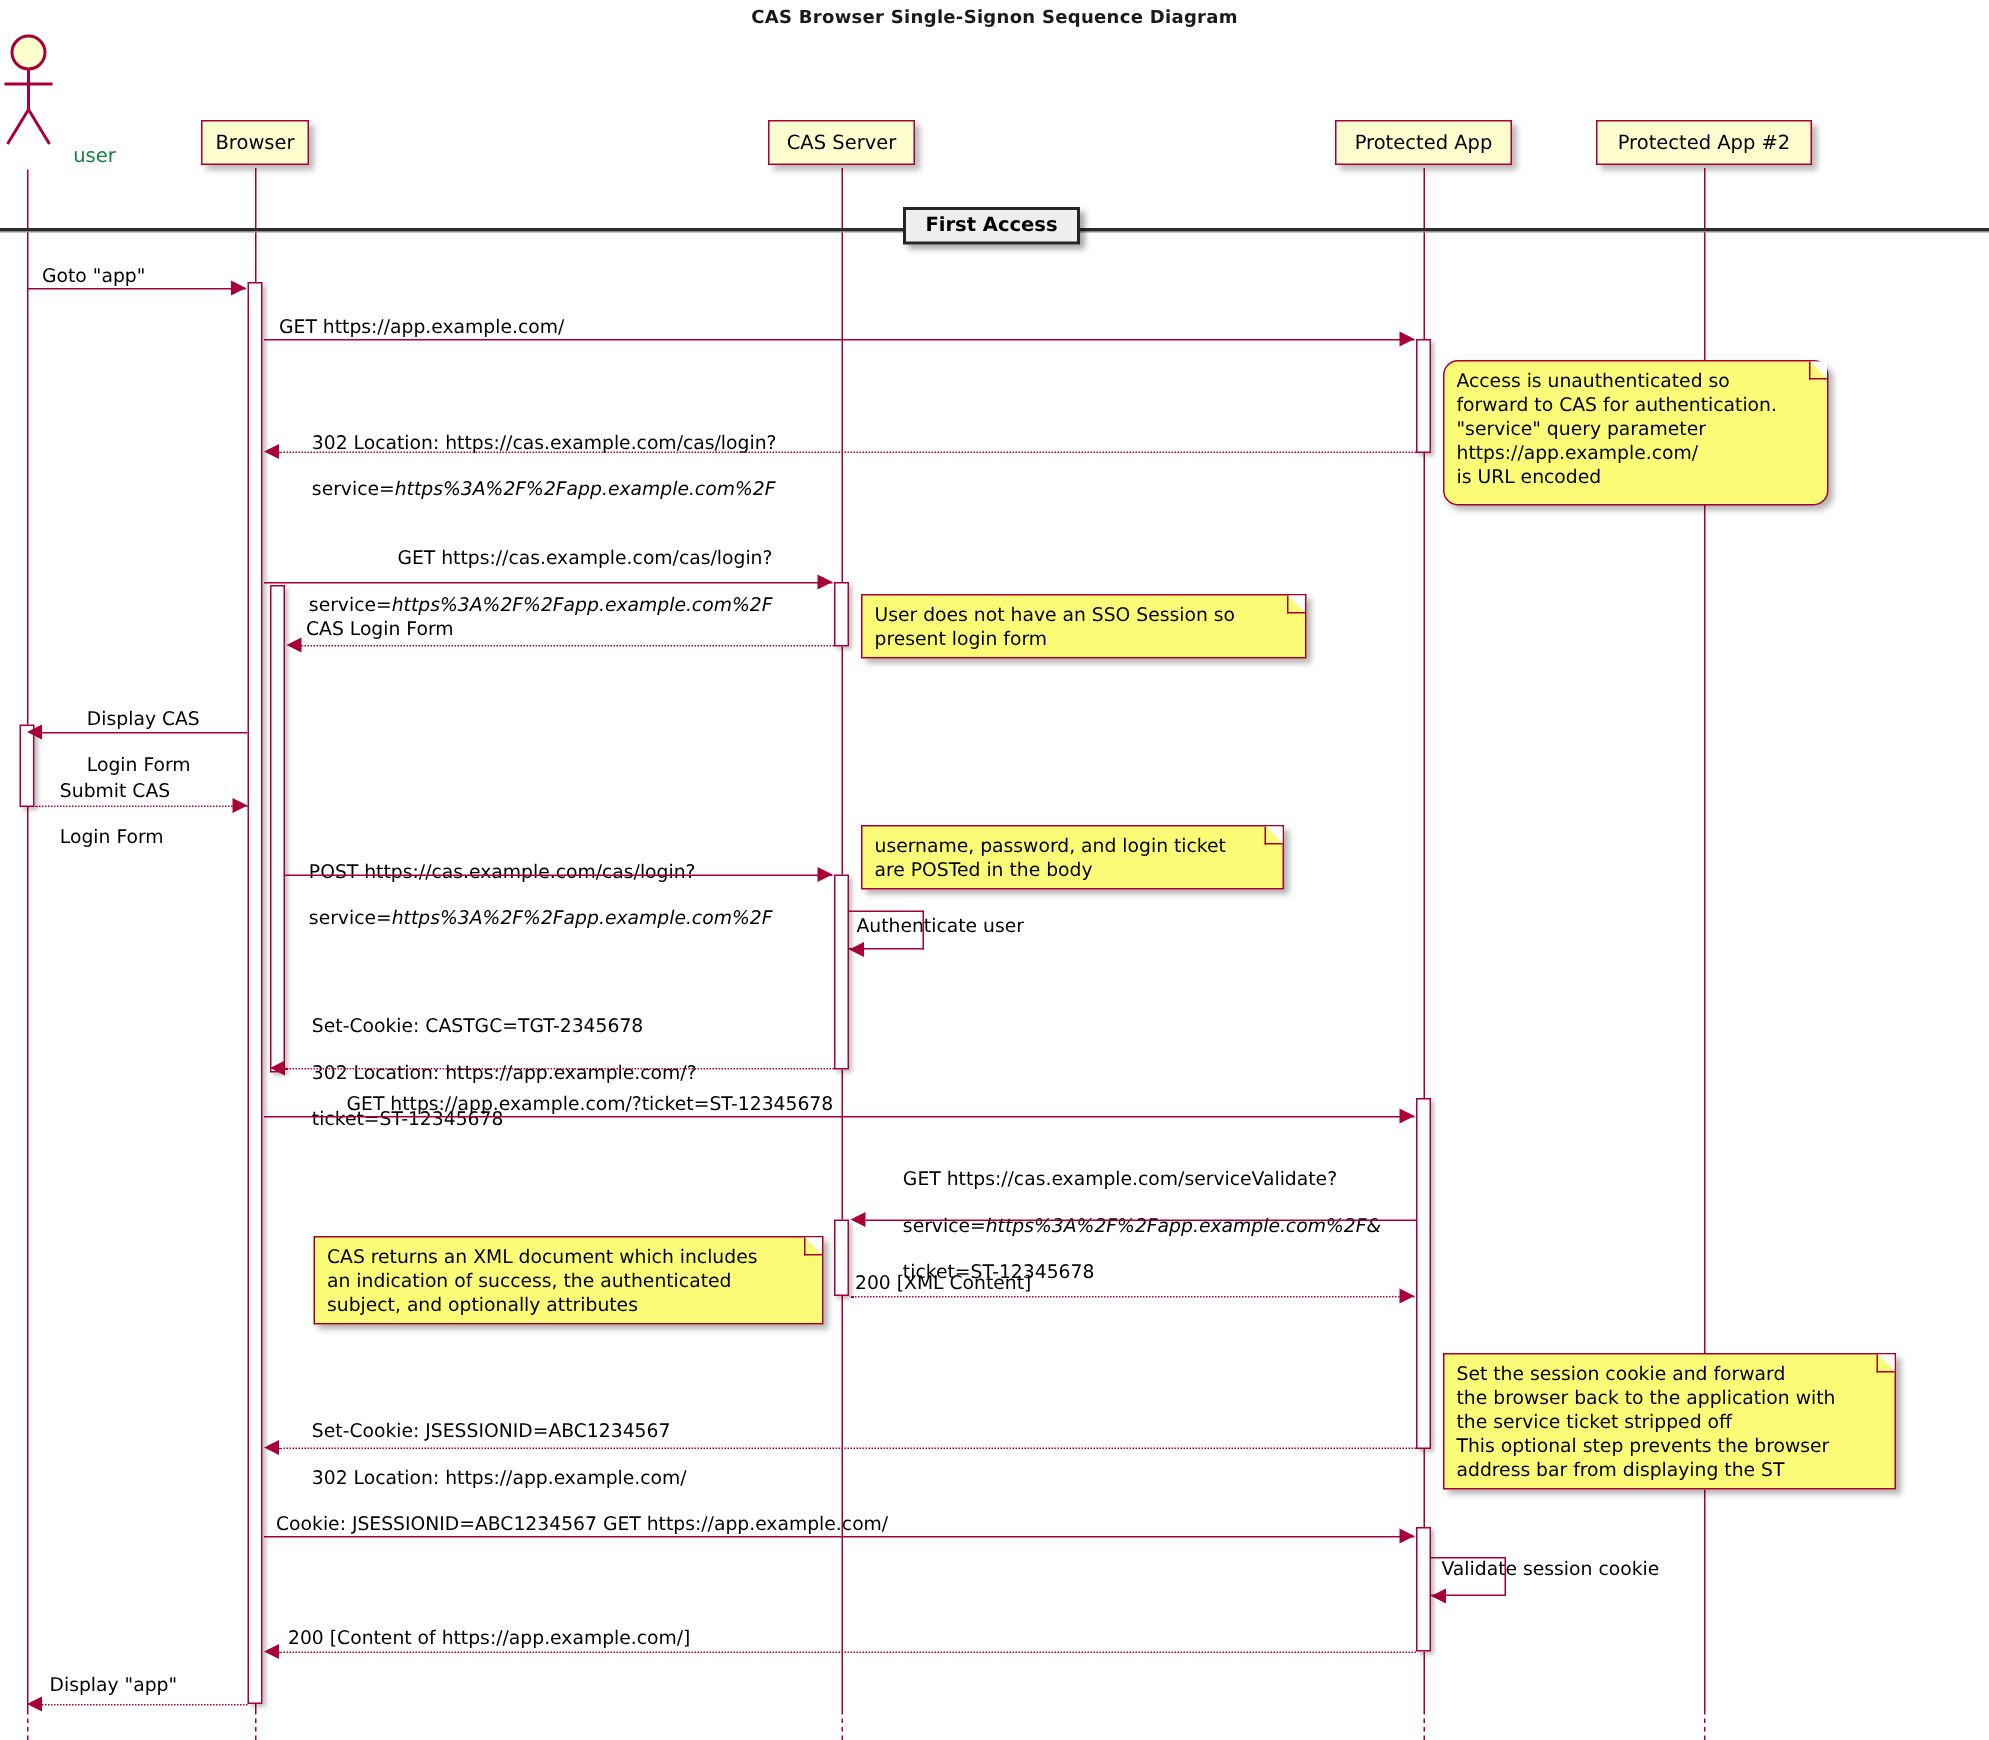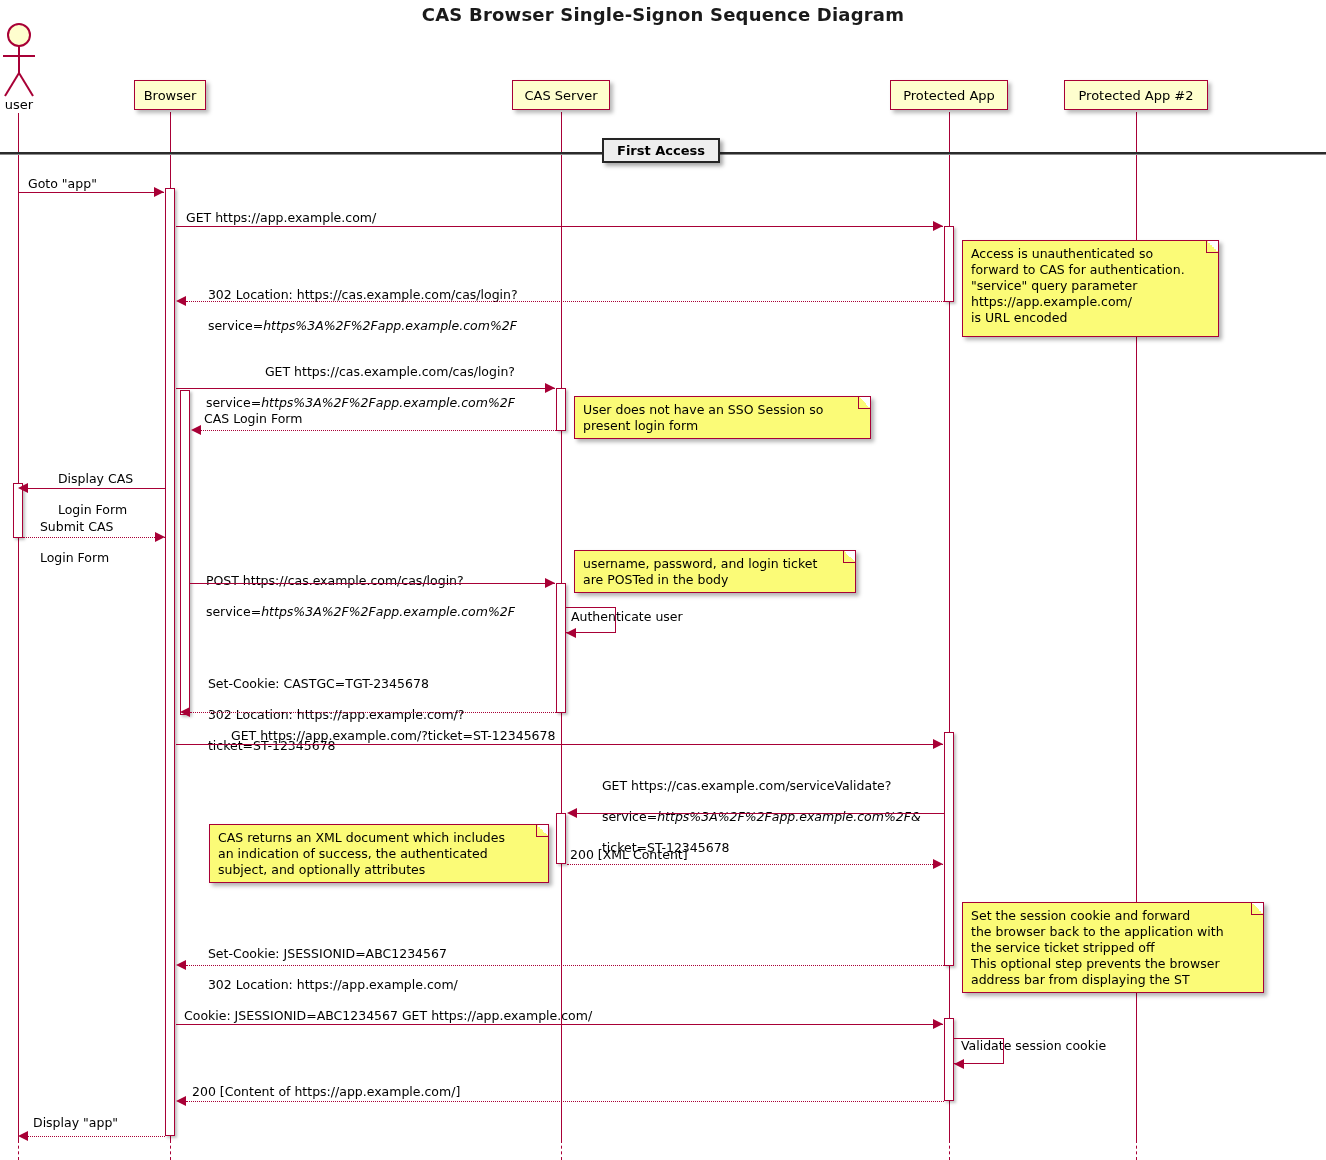--- a/index.html
+++ b/index.html
@@ -2,37 +2,37 @@
 <html><head>
 <meta charset="utf-8">
 <style>
   html,body{margin:0;padding:0;background:#fff;}
   body{font-family:"DejaVu Sans","Liberation Sans",sans-serif;}
   #diagram{position:relative;width:1326px;height:1160px;background:#fff;overflow:hidden;}
 
   
   .title{
     position:absolute;left:0;top:4px;width:1326px;text-align:center;
-    font-size:18px;font-weight:bold;color:#1a1a1a;letter-spacing:.2px;
+    font-size:12px;font-weight:bold;color:#1a1a1a;letter-spacing:.2px;
   }
 
   
   .pbox{
     position:absolute;box-sizing:border-box;
     background:#FEFECE;border:1.5px solid #A80036;
     box-shadow:3px 3px 4px rgba(0,0,0,.28);
     font-size:13px;color:#000;text-align:center;
     display:flex;align-items:center;justify-content:center;
     padding:0 9px;white-space:nowrap;
   }
 
   
   .actor{position:absolute;}
   .actor-label{
-    position:absolute;font-size:13px;color:#000000;white-space:nowrap;text-align:center;
+    position:absolute;font-size:13px;color:#15803d;white-space:nowrap;text-align:center;padding-left:44px;
   }
 
   
   .lifeline{position:absolute;width:1px;background:#A80036;}
   .lifeline-dash{
     position:absolute;width:0;border-left:1px dashed #A80036;
   }
 
   
   .act{
@@ -228,21 +228,21 @@
   <div class="head left" style="left:954px;top:1059px;"></div>
 
   <div class="msg" style="left:192px;top:1084px;">200 [Content of https://app.example.com/]</div>
   <div class="arrow dotted" style="left:186px;top:1101px;width:758px;"></div>
   <div class="head left" style="left:176px;top:1096px;"></div>
 
   <div class="msg" style="left:33px;top:1115px;">Display "app"</div>
   <div class="arrow dotted" style="left:28px;top:1136px;width:137px;"></div>
   <div class="head left" style="left:18px;top:1131px;"></div>
 
-  <div class="note" style="left:962px;top:240px;width:257px;height:97px;">Access is unauthenticated so
+  <div class="note" style="left:962px;top:240px;width:257px;height:97px;border-radius:10px;">Access is unauthenticated so
 forward to CAS for authentication.
 "service" query parameter
 https://app.example.com/
 is URL encoded<span class="fold"></span></div>
 
   <div class="note" style="left:574px;top:396px;width:297px;height:43px;">User does not have an SSO Session so
 present login form<span class="fold"></span></div>
 
   <div class="note" style="left:574px;top:550px;width:282px;height:43px;">username, password, and login ticket
 are POSTed in the body<span class="fold"></span></div>

